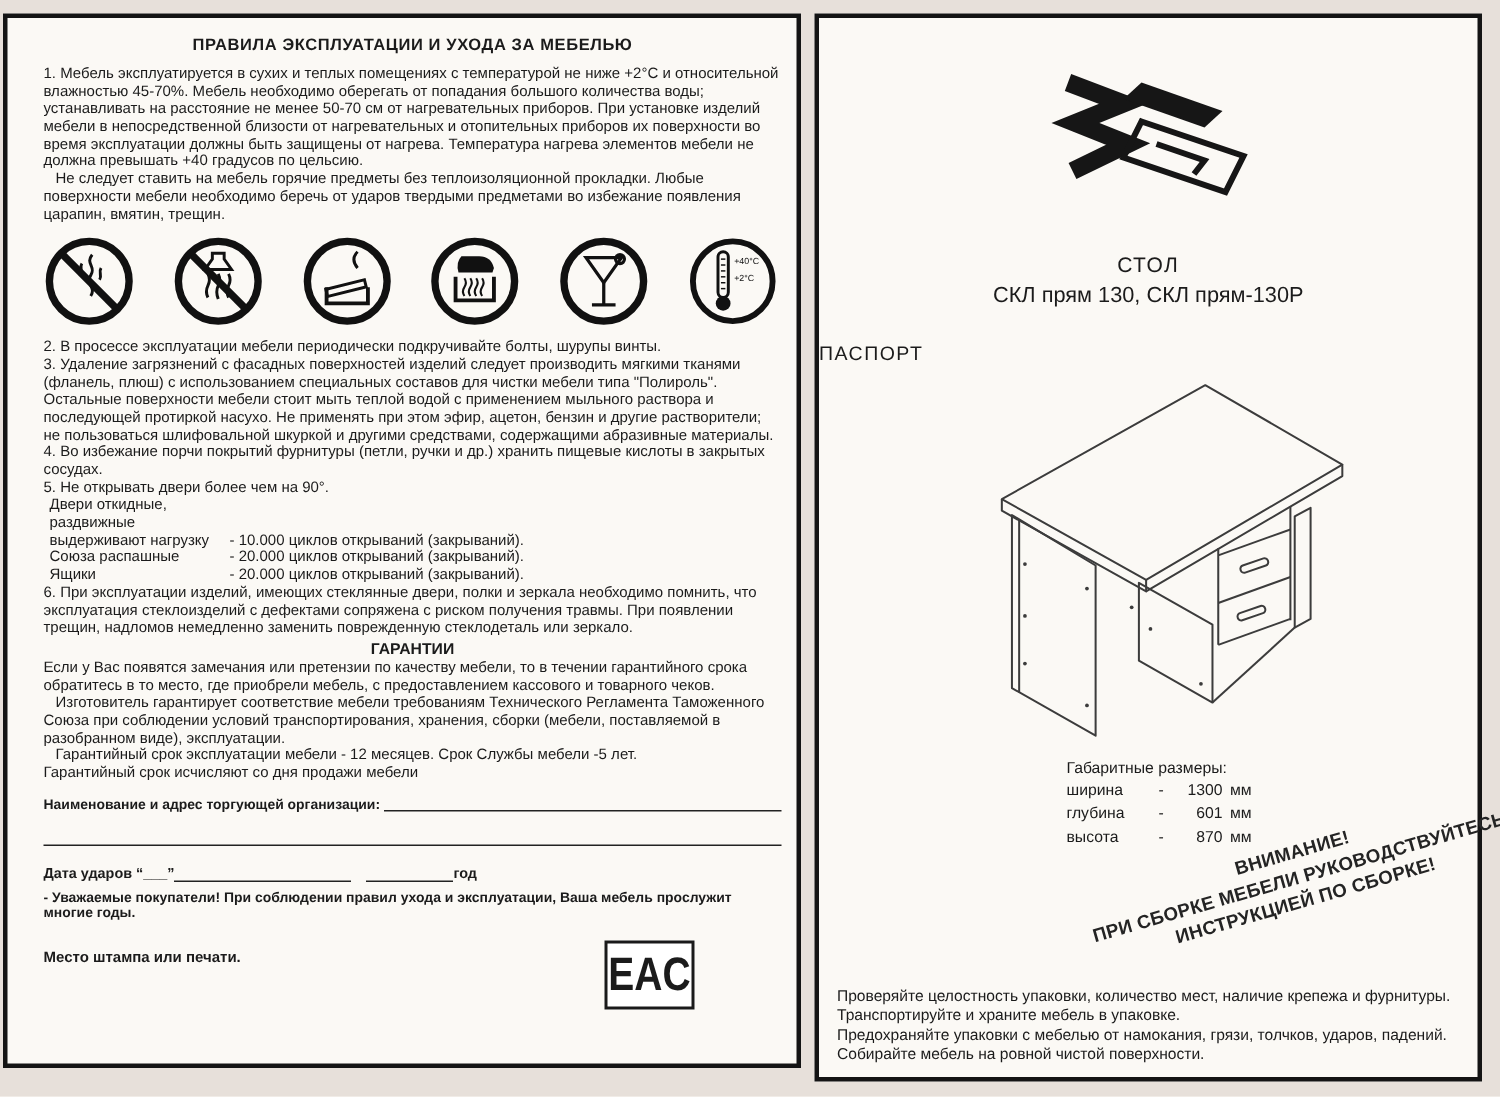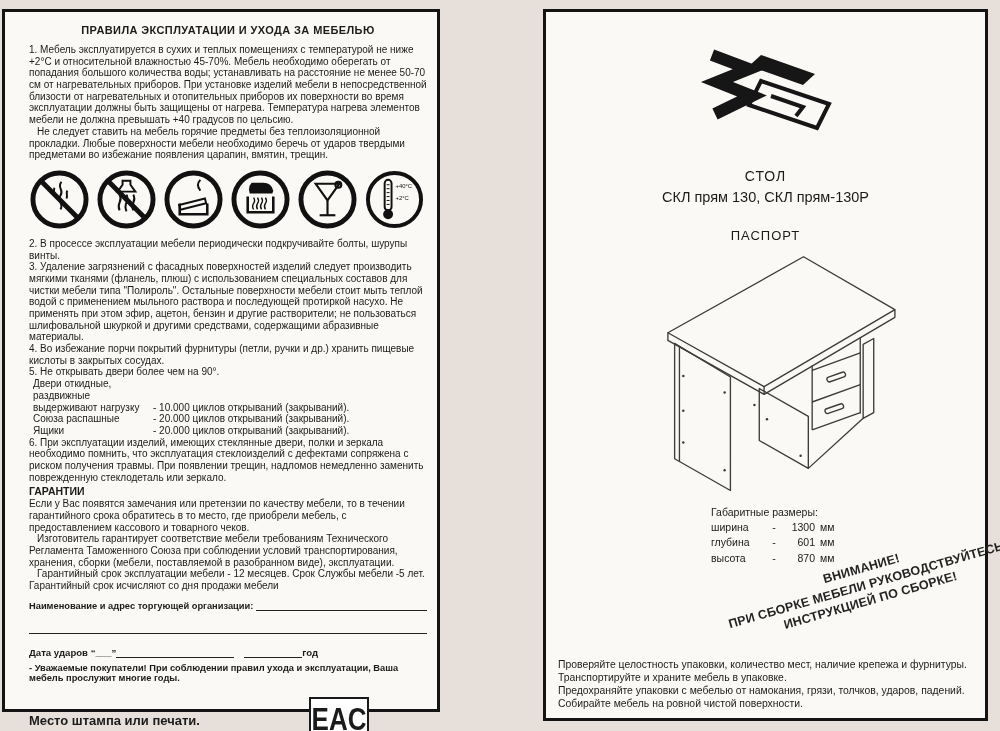--- a/index.html
+++ b/index.html
@@ -10,54 +10,54 @@
     color:#1b1b1b;
     position:relative;
     overflow:hidden;
   }
   .page {
     position:absolute;
     background:#fbf9f5;
     border:3px solid #141414;
     box-sizing:border-box;
   }
-  .page-left  { left:2px;  top:9px;  width:438px; height:703px; padding:8px 10px 6px 24px; }
+  .page-left  { left:2px;  top:9px;  width:532px; height:703px; padding:8px 10px 6px 24px; }
   .page-right { left:543px; top:9px; width:445px; height:712px; }
 
   .t { font-size:10px; line-height:1.17; margin:0; text-align:left; }
   .page-title { text-align:center; font-size:11px; font-weight:700; letter-spacing:.4px; margin:4px 0 8px; }
 
   .icons-row { display:flex; justify-content:space-between; align-items:center; margin:8px 2px 8px 0; }
   .picto { width:61px; height:61px; }
 
   .cycles { margin-left:4px; }
   .cycles .row { display:flex; font-size:10px; line-height:1.17; }
   .cycles .lab { width:120px; flex:none; }
   .cycles .val { flex:1; }
 
-  .warranty-title { font-size:10.5px; font-weight:700; margin:2px 0 1px; }
+  .warranty-title { text-align:center; font-size:10.5px; font-weight:700; margin:2px 0 1px; }
 
   .form-line { display:flex; align-items:flex-end; font-size:9.3px; font-weight:700; margin-top:7px; }
   .blank { border-bottom:1.4px solid #222; height:11px; }
   .grow { flex:1; margin-left:3px; }
   .blank-full { border-bottom:1.4px solid #222; height:13px; margin-top:9px; }
   .date-line { display:flex; align-items:flex-end; font-size:9.6px; font-weight:700; margin-top:12px; }
   .w120 { width:118px; } .w60 { width:58px; margin-left:10px; }
   .note { font-size:9.3px; font-weight:700; margin-top:5px; }
   .stamp-row { display:flex; justify-content:space-between; align-items:flex-start; margin-top:14px; padding-right:40px; }
-  .stamp-label { font-size:13px; font-weight:700; margin-top:16px; }
+  .stamp-label { font-size:10px; font-weight:700; margin-top:6px; }
   .eac-wrap { text-align:center; margin-right:18px; }
   .eac-box { border:2.5px solid #1a1a1a; width:56px; height:42px; display:flex; align-items:center; justify-content:center; margin:0 auto; background:#fff; }
   .eac-text { font-weight:700; font-size:26px; letter-spacing:0; transform:scaleY(1.2); font-family:"Liberation Sans",sans-serif; }
 
   
   .brand { display:block; margin:30px auto 0; }
   .product-type   { text-align:center; font-size:14px;   margin:34px 0 0; letter-spacing:1px; }
   .product-models { text-align:center; font-size:14.5px; margin:5px 0 0; }
-  .doc-type       { text-align:center; font-size:13px;   margin:23px 0 0; letter-spacing:1px; }
+  .doc-type       { font-size:13px;   margin:23px 0 0; letter-spacing:1px; }
   .desk { display:block; margin:8px auto 0; }
   .dims { margin-left:165px; margin-top:2px; font-size:10.5px; line-height:1.45; }
   .dims-title { font-weight:400; }
   .dim-row { display:flex; }
   .dim-label { width:56px; } .dim-dash { width:14px; text-align:center; } .dim-value { width:34px; text-align:right; padding-right:5px; } .dim-unit { }
   .attention {
     position:absolute; left:160px; top:548px; width:320px;
     transform:rotate(-16deg);
     font-weight:700; text-align:center; font-size:12.5px; line-height:1.32;
     letter-spacing:.2px; color:#242424;

